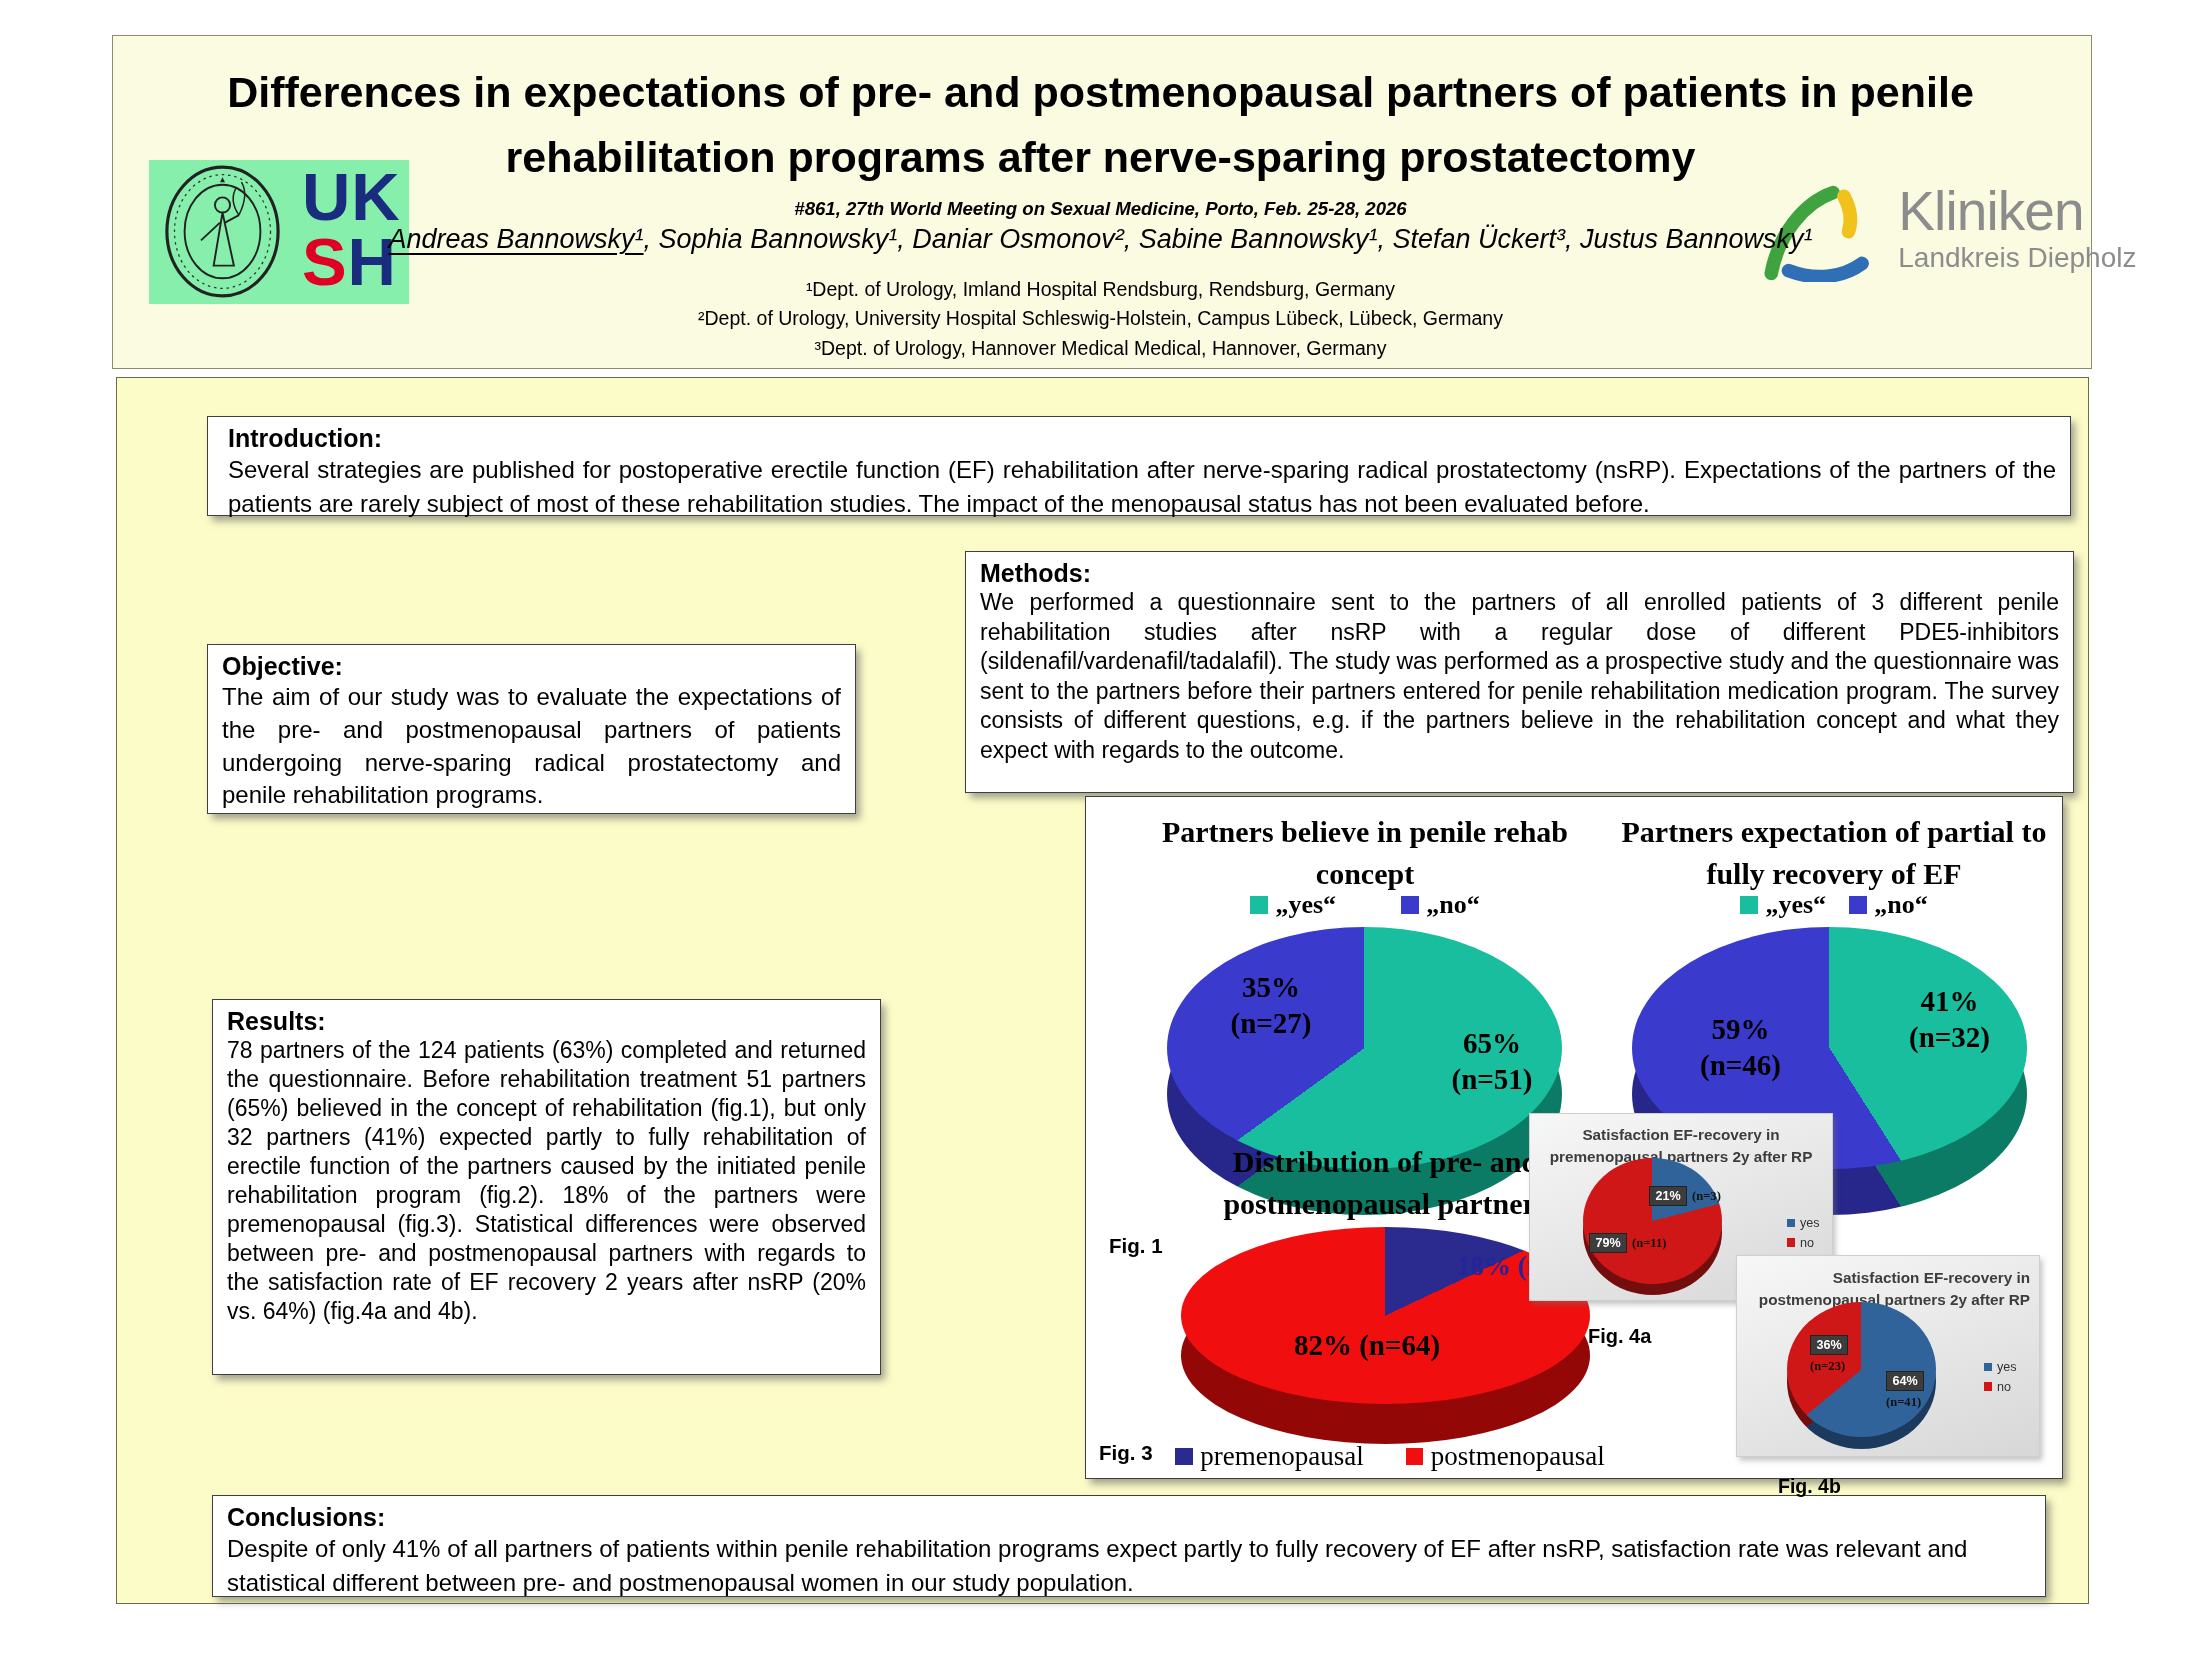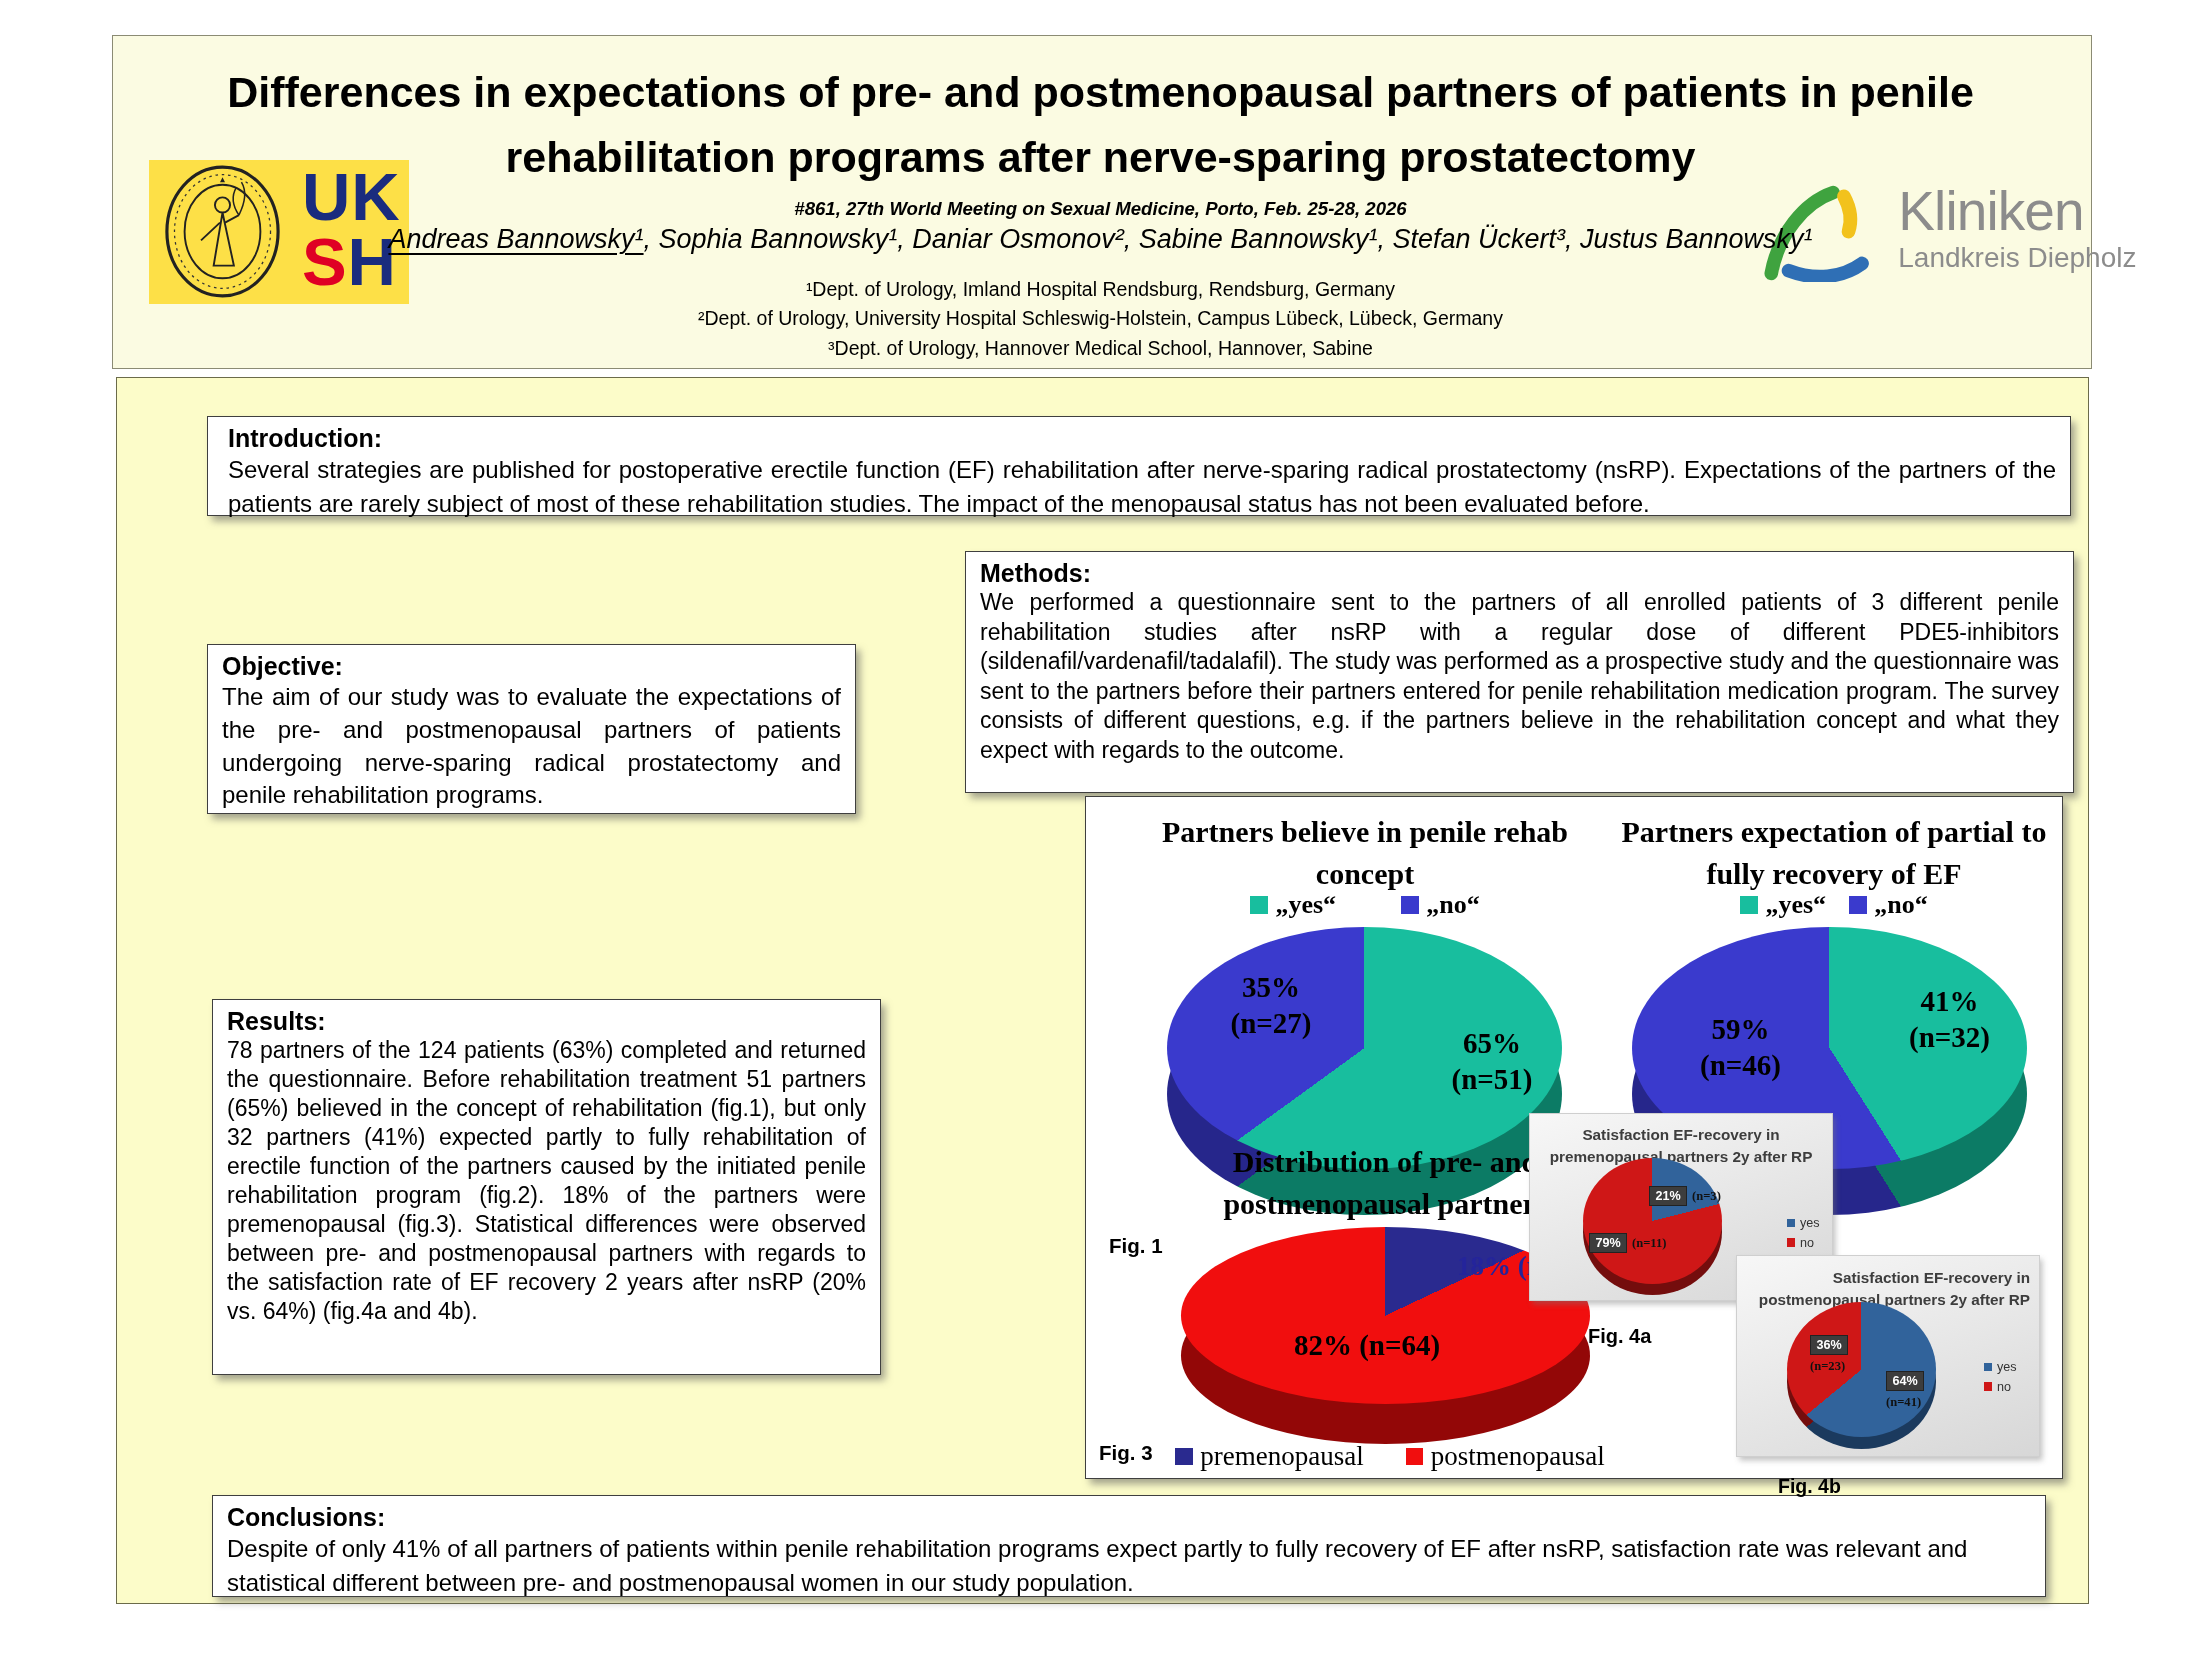--- a/index.html
+++ b/index.html
@@ -11,21 +11,21 @@
 
   
   .header-box{background:#FBFBE2;border:1.4px solid #8b8b74;}
   .poster-title{font-size:43px;font-weight:bold;line-height:1.5;}
   .conference{font-size:18.6px;font-weight:bold;font-style:italic;}
   .authors{font-size:27px;font-style:italic;}
   .authors .first{text-decoration:underline;text-underline-offset:4.6px;}
   .affil{font-size:19.5px;line-height:1.5;}
 
   
-  .logo-white{background:#fde047;}
+  .logo-white{background:#86efac;}
   .uksh-letters{font-size:67px;font-weight:bold;line-height:0.98;letter-spacing:0.9px;
                 font-family:"Liberation Sans",sans-serif;}
   .kliniken{display:flex;align-items:flex-start;}
   .kliniken-text{margin-left:9.3px;}
   .kliniken-name{font-size:55px;line-height:1.0;letter-spacing:-0.9px;}
   .kliniken-sub{font-size:28px;margin-top:2.8px;}
 
   
   .content-box{background:#FCFCC9;border:1.4px solid #6b6b4a;}
   .panel{background:#ffffff;border:1.4px solid #3f3f3f;box-shadow:4.6px 5.6px 7.4px rgba(90,90,90,.55);}
@@ -98,21 +98,21 @@
 
   <div class="abs conference center" style="left:158px;top:198px;width:1885px;">#861, 27th World Meeting on Sexual Medicine, Porto, Feb. 25-28, 2026</div>
 
   <div class="abs authors center" style="left:158px;top:224px;width:1885px;">
     <span class="first">Andreas Bannowsky¹</span><span>, Sophia Bannowsky¹, Daniar Osmonov², Sabine Bannowsky¹, Stefan Ückert³, Justus Bannowsky¹</span>
   </div>
 
   <div class="abs affil center" style="left:158px;top:275px;width:1885px;">
     <div>¹Dept. of Urology, Imland Hospital Rendsburg, Rendsburg, Germany</div>
     <div>²Dept. of Urology, University Hospital Schleswig-Holstein, Campus Lübeck, Lübeck, Germany</div>
-    <div>³Dept. of Urology, Hannover Medical School, Hannover, Sabine</div>
+    <div>³Dept. of Urology, Hannover Medical Medical, Hannover, Germany</div>
   </div>
 
   <div class="abs content-box" style="left:116px;top:377px;width:1971px;height:1225px;"></div>
 
   <div class="abs panel pad" style="left:207px;top:416px;width:1864px;height:100px;box-sizing:border-box;padding-left:20px;">
     <div class="sechead">Introduction:</div>
     <div class="bodytext just">Several strategies are published for postoperative erectile function (EF) rehabilitation after nerve-sparing radical prostatectomy (nsRP). Expectations of the partners of the patients are rarely subject of most of these rehabilitation studies. The impact of the menopausal status has not been evaluated before.</div>
   </div>
 
   <div class="abs panel pad" style="left:965px;top:551px;width:1109px;height:242px;box-sizing:border-box;">

